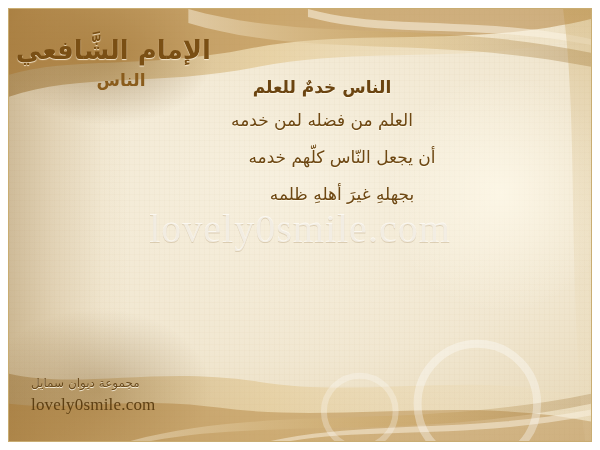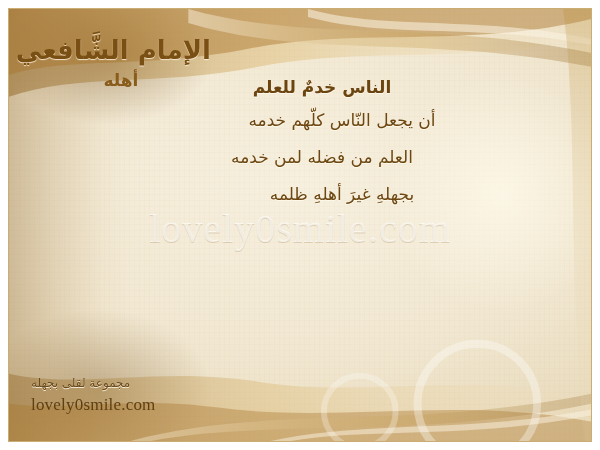--- a/index.html
+++ b/index.html
@@ -235,29 +235,29 @@
       <path d="M556,0 C572,120 560,280 578,434 L584,434 L584,0 Z" fill="url(#gold3)" opacity="0.5"></path>
 
       <circle cx="470" cy="396" r="60" fill="none" stroke="#ffffff" stroke-opacity="0.35" stroke-width="8"></circle>
       <circle cx="352" cy="404" r="36" fill="none" stroke="#ffffff" stroke-opacity="0.28" stroke-width="6"></circle>
     </svg>
 
     <div class="watermark">lovely0smile.com</div>
 
     <div class="logo">
       <div class="logo-main">الإمام الشَّافعي</div>
-      <div class="logo-sub">أهله</div>
+      <div class="logo-sub">الناس</div>
     </div>
 
     <div class="poem">
       <div class="poem-title">الناس خدمٌ للعلم</div>
+      <div class="poem-line">العلم من فضله لمن خدمه</div>
       <div class="poem-line indent-b">أن يجعل النّاس كلّهم خدمه</div>
-      <div class="poem-line">العلم من فضله لمن خدمه</div>
       <div class="poem-line indent-b">بجهلهِ غيرَ أهلهِ ظلمه</div>
     </div>
 
     <div class="credits">
-      <div class="credit-ar">مجموعة لقلى بجهله</div>
+      <div class="credit-ar">مجموعة ديوان سمايل</div>
       <div class="credit-url">lovely0smile.com</div>
     </div>
 
   </div>
 </div>
 
 </body></html>

